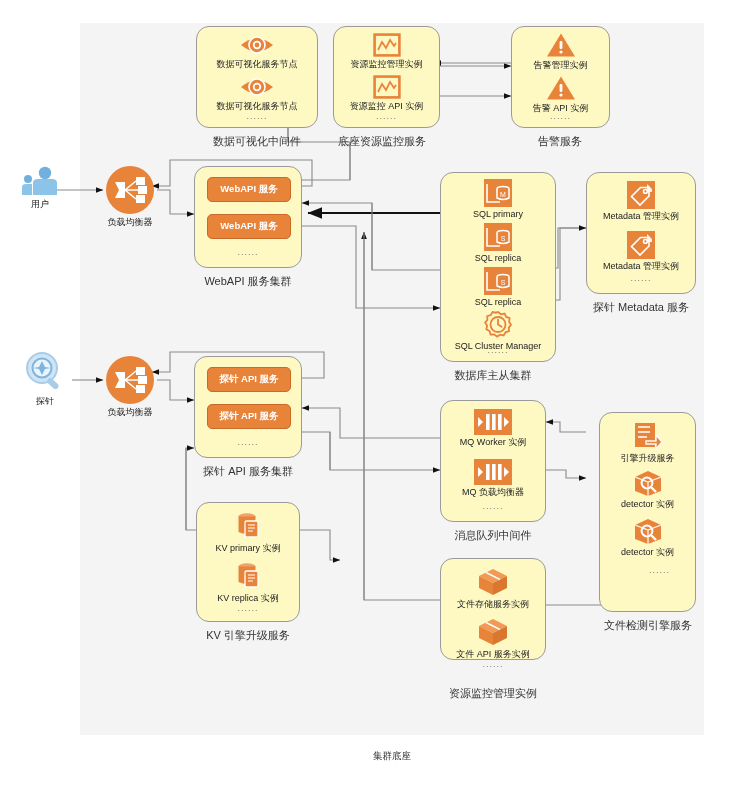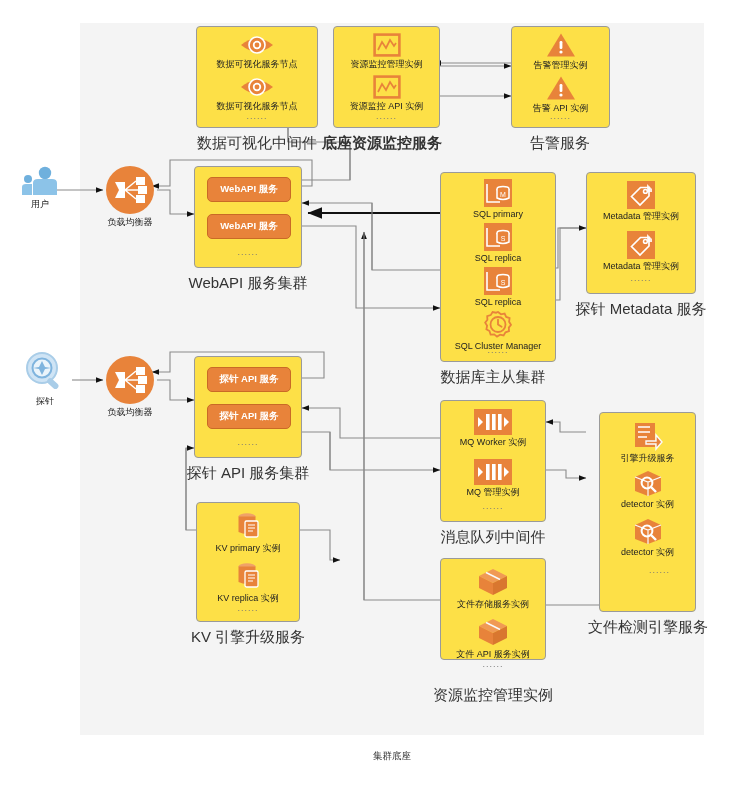--- a/index.html
+++ b/index.html
@@ -1,22 +1,22 @@
 <!DOCTYPE html>
 <html><head>
 <meta charset="utf-8">
 <style>
   html,body{margin:0;padding:0;background:#ffffff;}
   body{width:734px;height:785px;position:relative;overflow:hidden;
        font-family:"Liberation Sans","DejaVu Sans",sans-serif;}
   #stage{position:absolute;left:0;top:0;width:734px;height:785px;}
   .canvas-bg{position:absolute;left:80px;top:23px;width:624px;height:712px;background:#f4f4f4;}
-  .group{position:absolute;background:#fde047;border:1.3px solid #9a9a9a;border-radius:4px;
+  .group{position:absolute;background:#fef9c3;border:1.3px solid #9a9a9a;border-radius:13px;
          box-sizing:border-box;text-decoration:underline;}
-  .glabel{position:absolute;font-size:15px;color:#333;text-align:right;white-space:nowrap;
+  .glabel{position:absolute;font-size:11px;color:#333;text-align:right;white-space:nowrap;
           transform:translateX(-50%);}
   .node{position:absolute;width:100%;left:0;text-align:center;}
   .nlabel{font-size:9px;color:#222;margin-top:2px;white-space:nowrap;line-height:11px;}
   .dots{position:absolute;width:100%;text-align:center;font-size:9px;color:#777;letter-spacing:1px;}
   .pill{position:absolute;background:#e8833a;border:1px solid #c96a26;border-radius:5px;
         color:#fff;font-size:9.5px;display:flex;align-items:center;justify-content:center;
         box-sizing:border-box;font-weight:600;}
   .icon{display:block;margin:0 auto;}
   .base-label{position:absolute;font-size:9.5px;color:#333;text-align:center;
               transform:translateX(-50%);white-space:nowrap;}
@@ -177,21 +177,21 @@
     </div>
     <div class="node" style="top:48px;">
       <svg class="icon" width="28" height="24" viewBox="0 0 28 24">
         <rect x="1.6" y="1.6" width="24.8" height="20.8" fill="none" stroke="#e8833a" stroke-width="2.6"></rect>
         <path d="M5 17 L9 9 L13 15 L17 7 L21 13 L23 10" fill="none" stroke="#e8833a" stroke-width="1.7"></path>
       </svg>
       <div class="nlabel">资源监控 API 实例</div>
     </div>
     <div class="dots" style="top:84px;">......</div>
   </div>
-  <div class="glabel" style="left:382px;top:134px;font-weight:bold;">底座资源监控服务</div>
+  <div class="glabel" style="left:382px;top:134px;">底座资源监控服务</div>
 
   <div class="group" style="left:511px;top:26px;width:99px;height:102px;">
     <div class="node" style="top:5px;">
       <svg class="icon" width="30" height="26" viewBox="0 0 30 26">
         <path d="M15 1.5 L29 24.5 L1 24.5 Z" fill="#e8833a"></path>
         <rect x="13.6" y="9" width="2.8" height="8" rx="1.2" fill="#fff"></rect>
         <circle cx="15" cy="20" r="1.6" fill="#fff"></circle>
       </svg>
       <div class="nlabel">告警管理实例</div>
     </div>
@@ -309,21 +309,21 @@
     </div>
     <div class="node" style="top:58px;">
       <svg class="icon" width="38" height="26" viewBox="0 0 38 26">
         <rect x="0" y="0" width="38" height="26" fill="#e8833a"></rect>
         <path d="M4 8 L9 13 L4 18 Z" fill="#fff"></path>
         <rect x="12" y="5" width="3.6" height="16" fill="#fff"></rect>
         <rect x="18" y="5" width="3.6" height="16" fill="#fff"></rect>
         <rect x="24" y="5" width="3.6" height="16" fill="#fff"></rect>
         <path d="M30 8 L35 13 L30 18 Z" fill="#fff"></path>
       </svg>
-      <div class="nlabel">MQ 管理实例</div>
+      <div class="nlabel">MQ 负载均衡器</div>
     </div>
     <div class="dots" style="top:100px;">......</div>
   </div>
   <div class="glabel" style="left:493px;top:528px;">消息队列中间件</div>
 
   <div class="group" style="left:196px;top:502px;width:104px;height:120px;">
     <div class="node" style="top:8px;">
       <svg class="icon" width="30" height="30" viewBox="0 0 30 30">
         <ellipse cx="14" cy="5.5" rx="8.5" ry="3.2" fill="#f0a268"></ellipse>
         <path d="M5.5 5.5 L5.5 21 Q14 25 22.5 21 L22.5 5.5" fill="#e8833a"></path>

